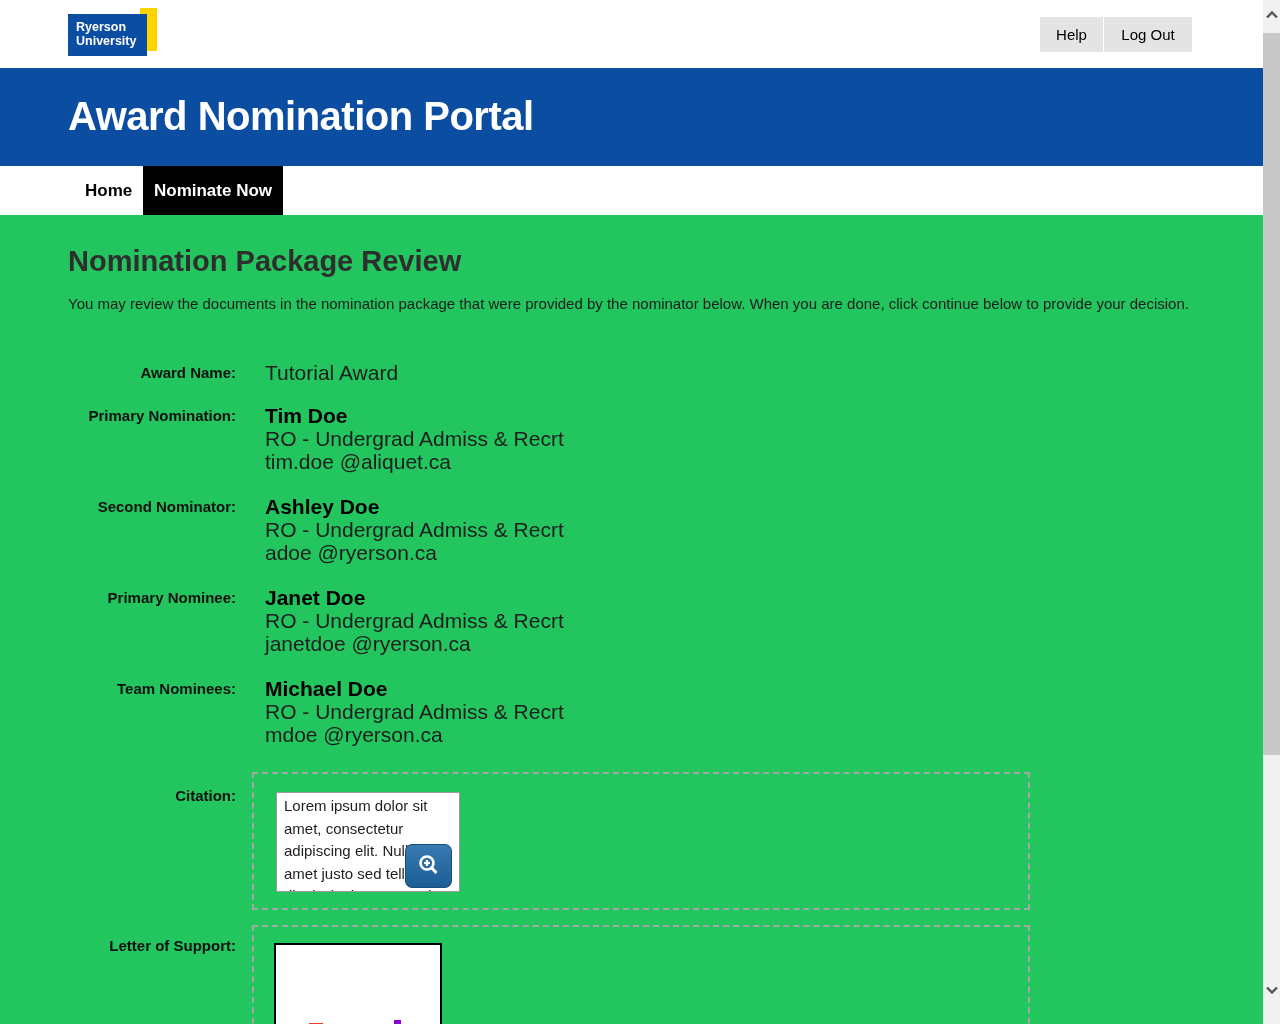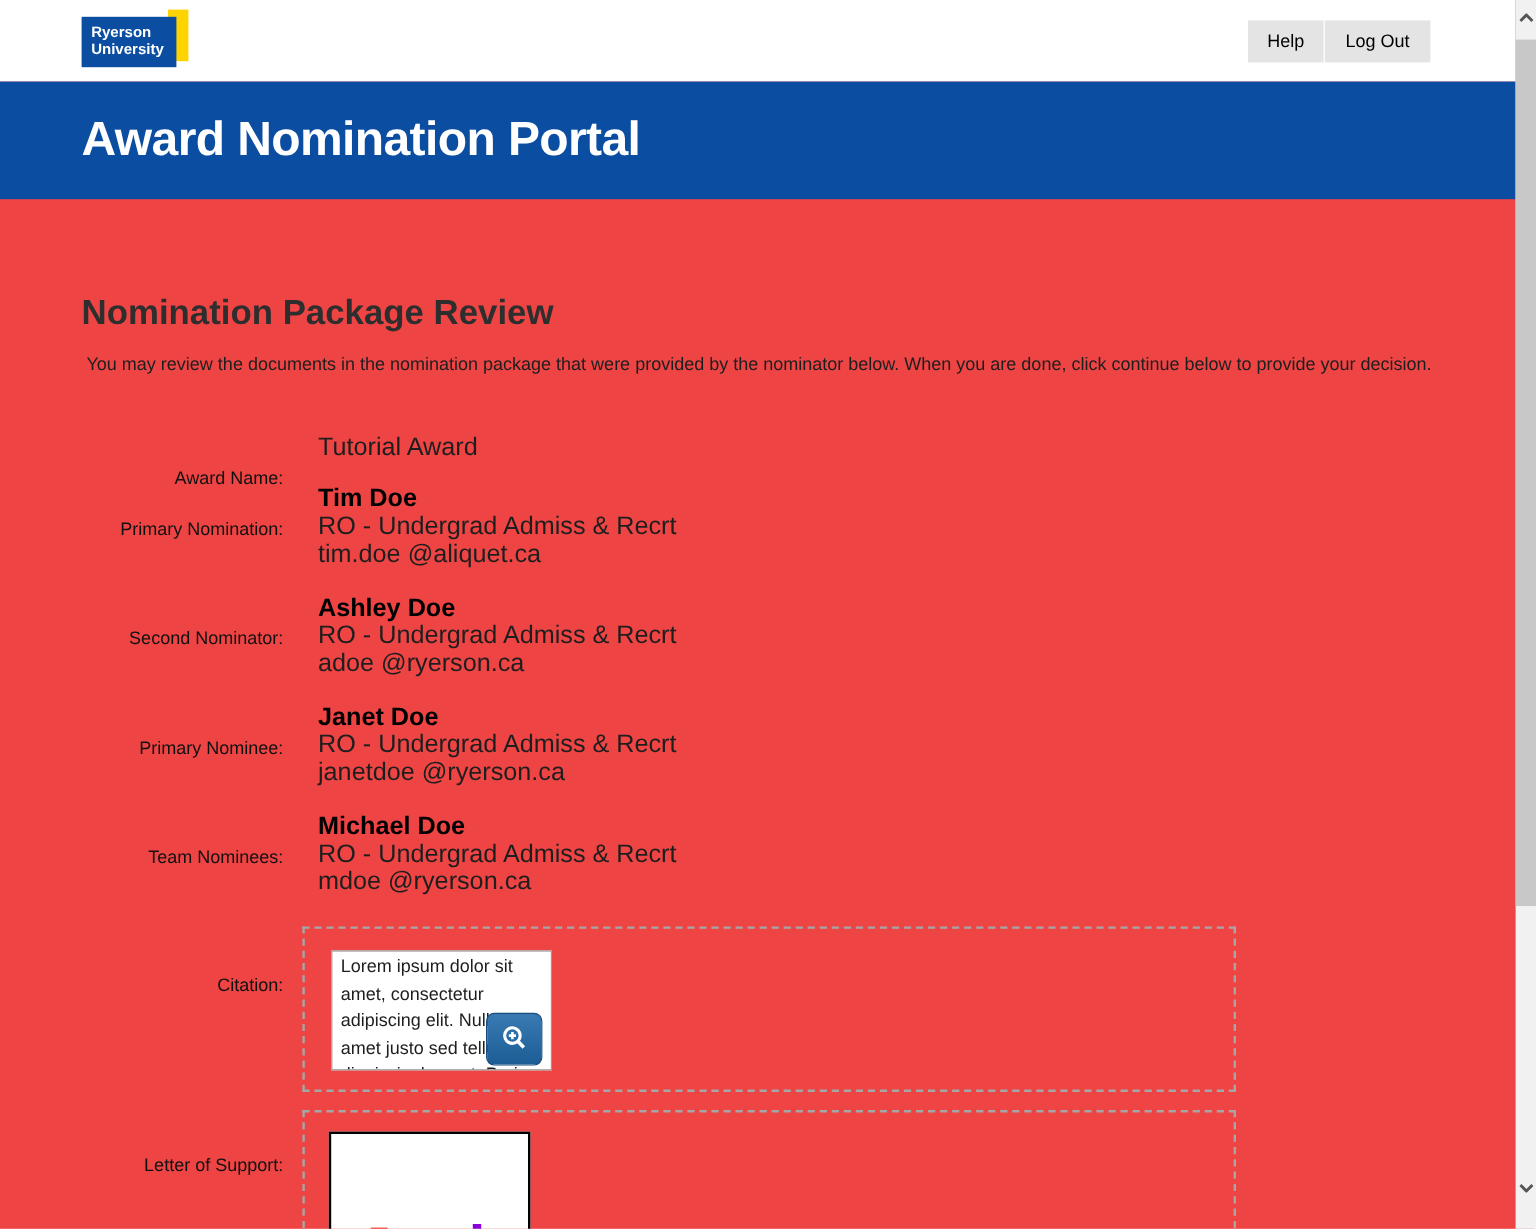--- a/index.html
+++ b/index.html
@@ -1,18 +1,18 @@
 <!DOCTYPE html>
 <html><head>
 <meta charset="utf-8">
 <style>
   * { margin:0; padding:0; box-sizing:border-box; }
   html,body { width:1280px; height:1024px; overflow:hidden; background:#fff;
               font-family:"Liberation Sans", sans-serif; }
-  .page { position:absolute; left:0; top:0; width:1278px; height:1024px; overflow:hidden; background:#ef4444; }
+  .page { position:absolute; left:0; top:0; width:1278px; height:1024px; overflow:hidden; background:#22c55e; }
 
   
   .topbar { position:absolute; left:0; top:0; width:1263px; height:68px; background:#ffffff; }
   .logo { position:absolute; left:68px; top:8px; width:95px; height:50px; }
   .logo-yellow { position:absolute; left:72px; top:0; width:17px; height:43px; background:#fdd400; }
   .logo-blue { position:absolute; left:0; top:6px; width:79px; height:42px; background:#0b4da1;
                color:#fff; font-weight:bold; font-size:12.5px; line-height:13.5px; padding:7px 0 0 8px; }
   .top-btn { position:absolute; top:17px; height:35px; background:#e4e4e4; border:none;
              font-family:inherit; font-weight:normal; font-size:15px; color:#000; text-align:center; line-height:35px; cursor:pointer; }
   .btn-help { left:1040px; width:63px; }
@@ -24,23 +24,23 @@
 
   
   .nav { position:absolute; left:0; top:166px; width:1263px; height:49px; background:#ffffff; }
   .nav-home { position:absolute; left:85px; top:0; height:49px; line-height:49px;
               font-size:17px; font-weight:bold; color:#000; cursor:pointer; text-decoration:none; }
   .nav-active { position:absolute; left:143px; top:0; width:140px; height:49px; background:#000;
                 color:#fff; font-size:17px; font-weight:bold; text-align:center; line-height:49px; cursor:pointer; }
 
   
   .main-title { position:absolute; left:68px; top:245px; font-size:29px; font-weight:bold; color:#2e2e2e; }
-  .intro { position:absolute; left:68px; top:292px; width:1125px; font-size:15px; line-height:23px; color:#1e1e1e;text-align:right; }
+  .intro { position:absolute; left:68px; top:292px; width:1125px; font-size:15px; line-height:23px; color:#1e1e1e; }
 
-  .flabel { position:absolute; left:68px; width:168px; text-align:right; font-size:15px; font-weight:normal; color:#111; line-height:23px;margin-top:26px; }
+  .flabel { position:absolute; left:68px; width:168px; text-align:right; font-size:15px; font-weight:bold; color:#111; line-height:23px; }
   .fvalue { position:absolute; left:265px; font-size:21px; color:#1e1e1e; line-height:23px; }
   .pname { font-weight:bold; color:#000; }
 
   .dashed-box { position:absolute; left:252px; width:778px; border:2px dashed #a6a6a6; background:transparent; }
   .citation-box { top:772px; height:138px; }
   .letter-box { top:925px; height:160px; }
 
   .citation-preview { position:absolute; left:22px; top:18px; width:184px; height:100px; background:#fff;
                       border:1px solid #9a9a9a; padding:2px 7px; font-size:15px; line-height:22.5px;
                       color:#1e1e1e; overflow:hidden; }
@@ -72,20 +72,24 @@
       </div>
     </div>
     <button class="top-btn btn-help">Help</button>
     <button class="top-btn btn-logout">Log Out</button>
   </div>
 
   <div class="banner">
     <h1>Award Nomination Portal</h1>
   </div>
 
+  <div class="nav">
+    <a class="nav-home">Home</a>
+    <div class="nav-active">Nominate Now</div>
+  </div>
 
   <div class="main-title">Nomination Package Review</div>
   <p class="intro">You may review the documents in the nomination package that were provided by the nominator below. When you are done, click continue below to provide your decision.</p>
 
   <div class="flabel" style="top:361px">Award Name:</div>
   <div class="fvalue" style="top:361px">Tutorial Award</div>
 
   <div class="flabel" style="top:404px">Primary Nomination:</div>
   <div class="fvalue" style="top:404px">
     <div class="pname">Tim Doe</div>

